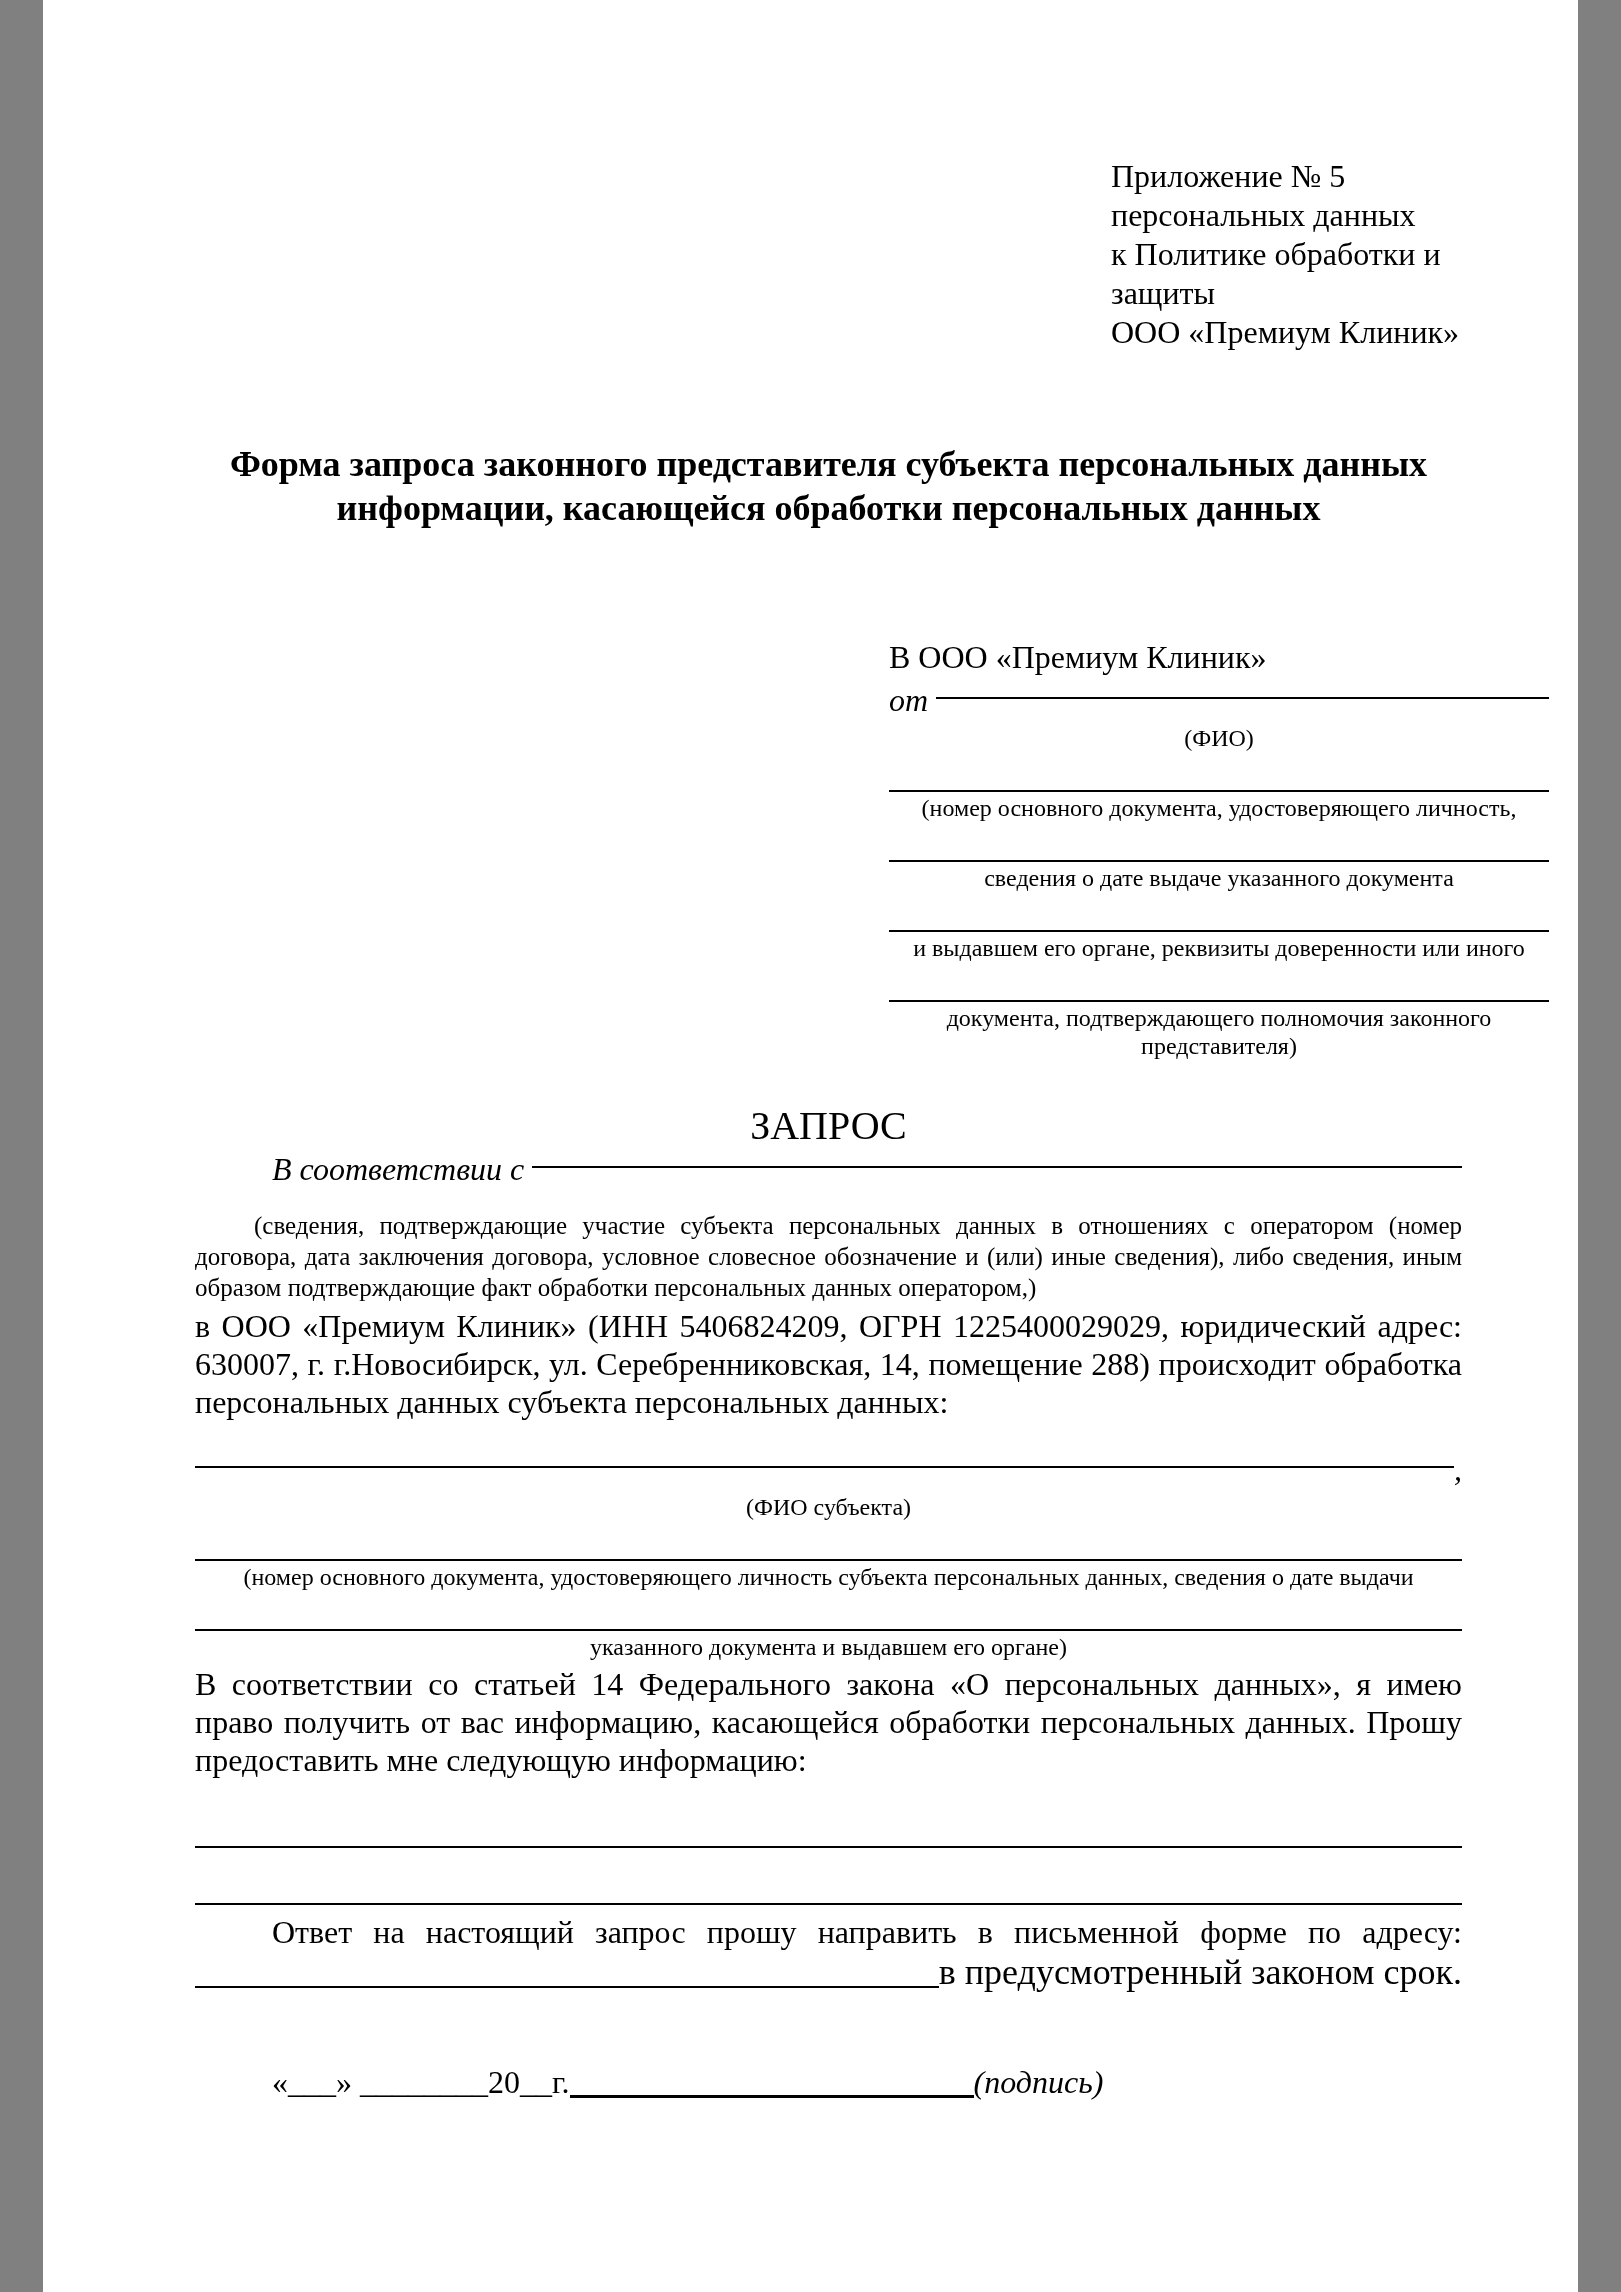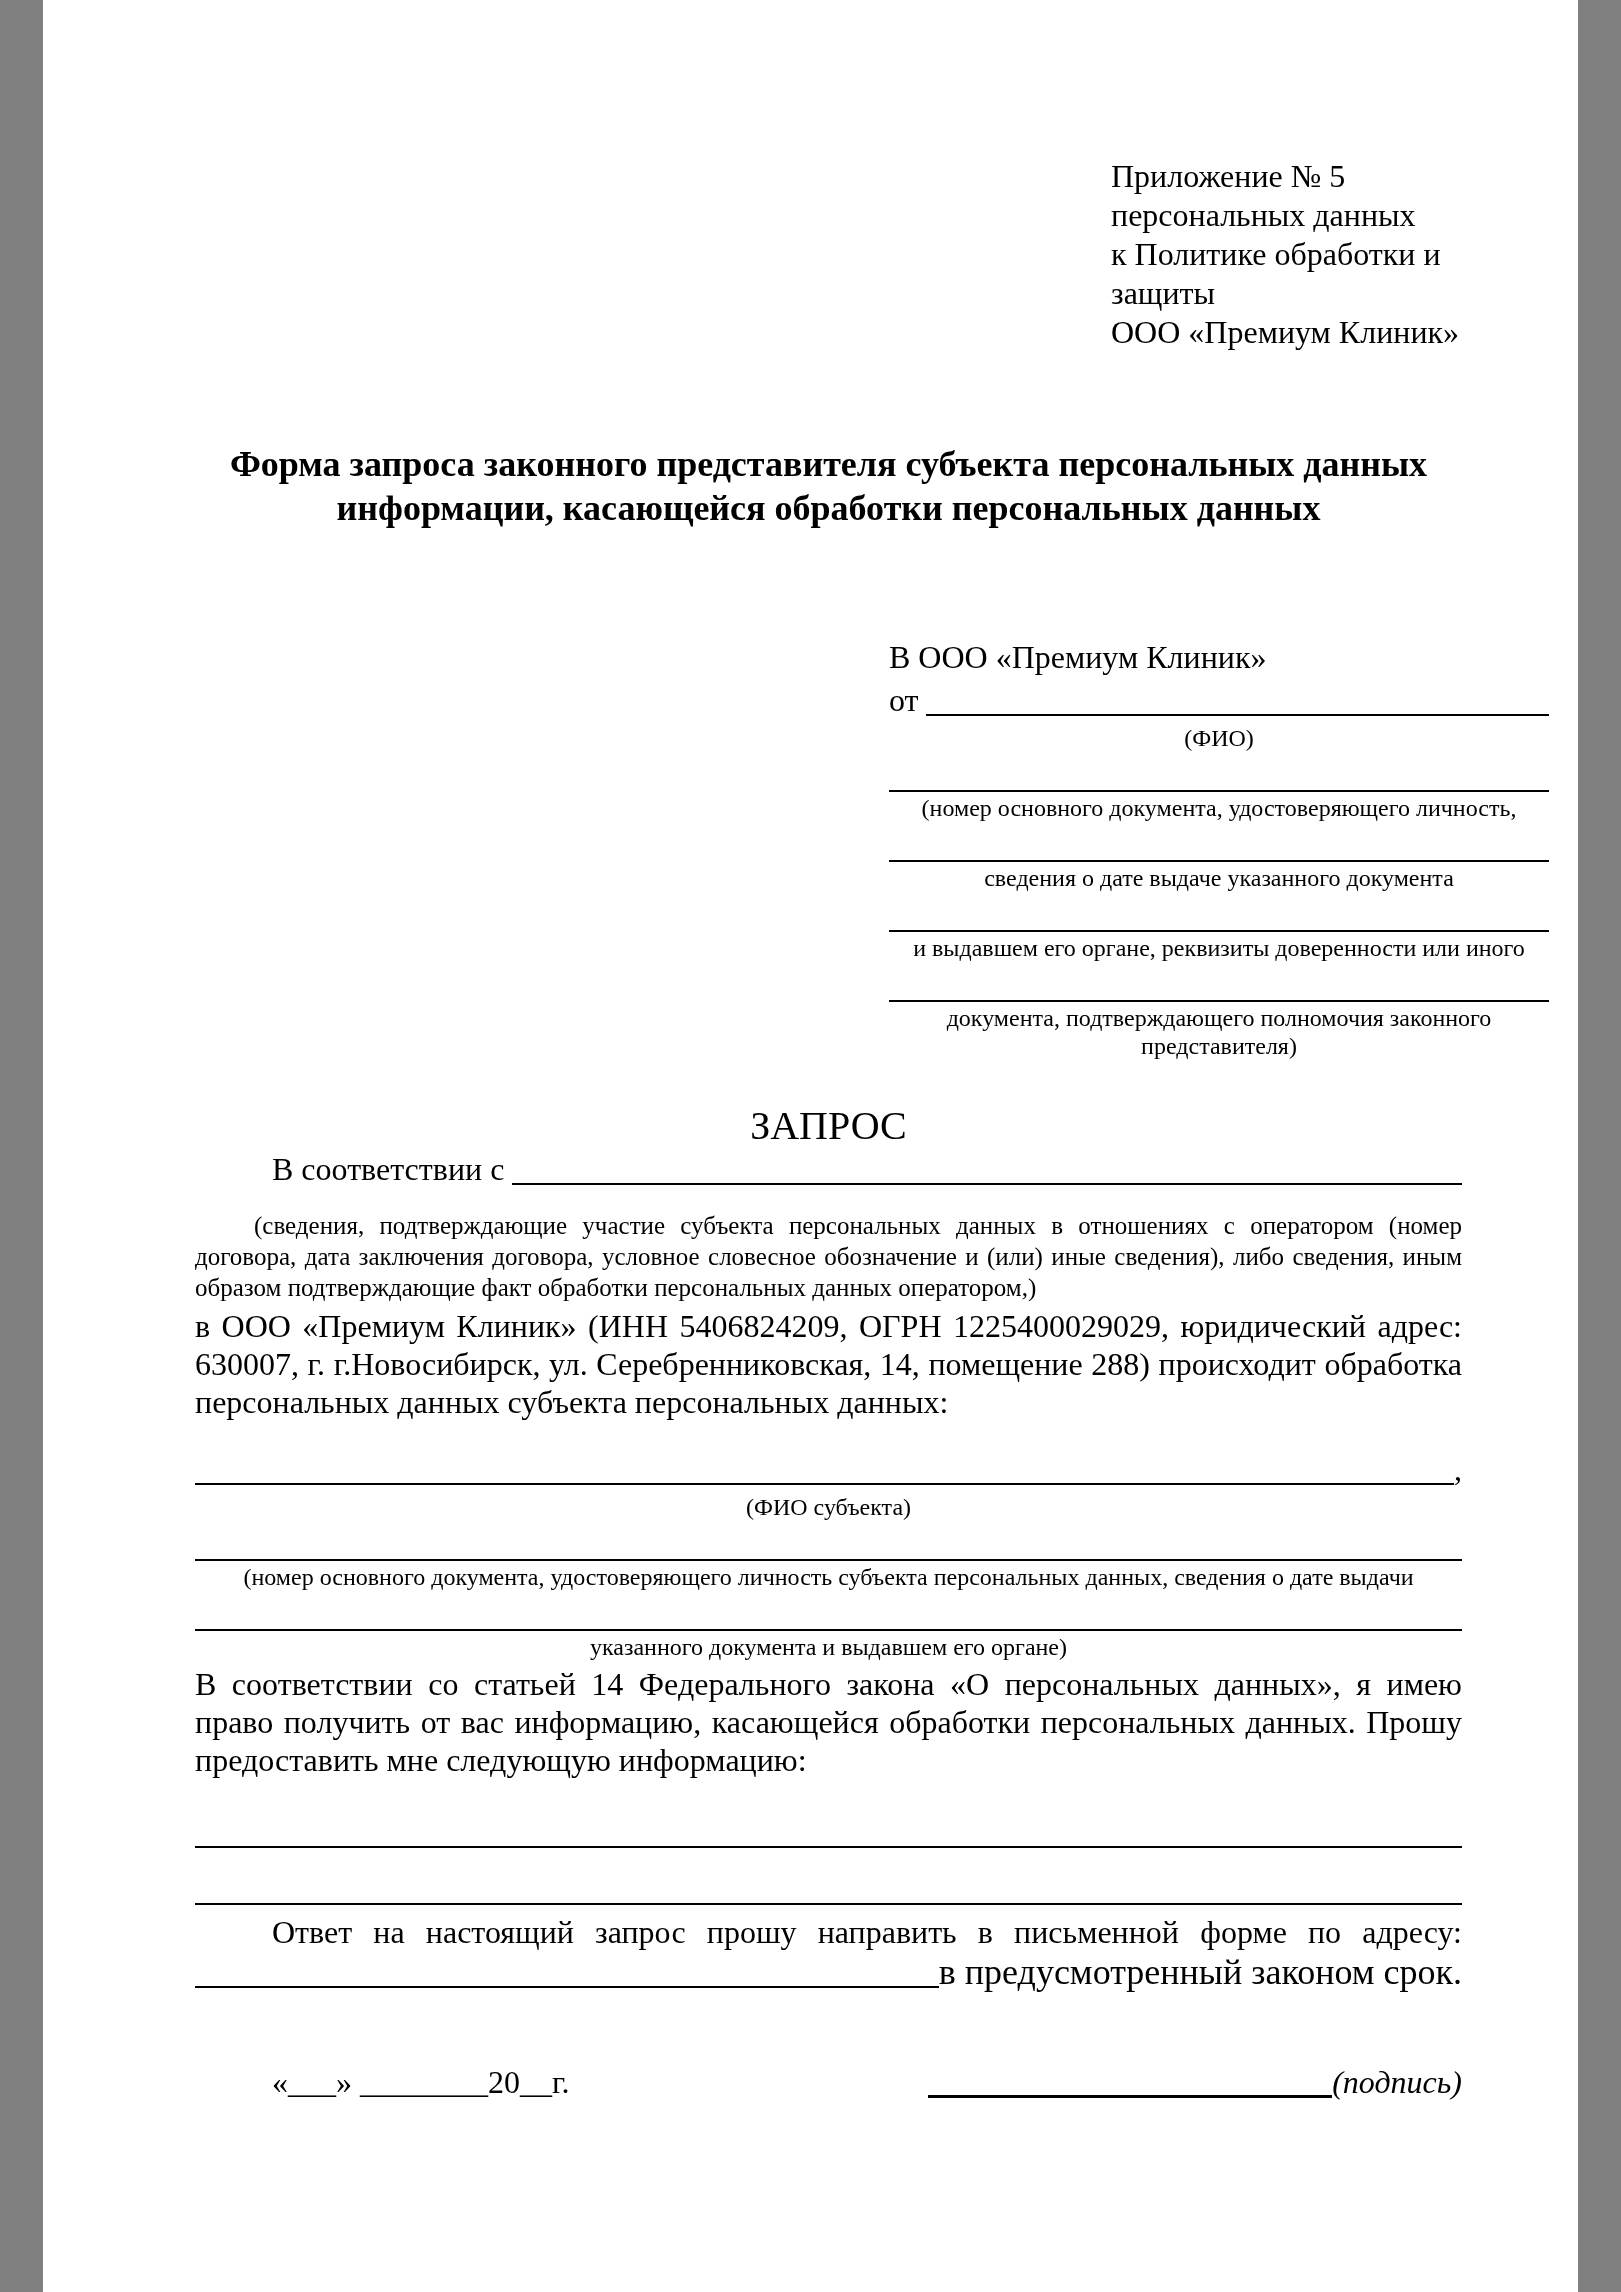--- a/index.html
+++ b/index.html
@@ -9,40 +9,40 @@
     position:relative;overflow:hidden;margin:0 auto;
   }
   .content{padding:157px 116px 0 152px;}
   
   .header-block{margin-left:916px;width:441px;font-size:32px;line-height:39px;}
   
   .doc-title{margin-top:90px;text-align:center;font-weight:bold;font-size:36px;line-height:44px;padding:0 9.8px;}
   
   .address-block{margin-top:106px;margin-left:694px;width:660px;}
   .addr-to{font-size:32px;line-height:43px;}
-  .hl-row{display:flex;align-items:flex-end;font-size:32px;line-height:43px;}
+  .hl-row{display:flex;align-items:center;font-size:32px;line-height:43px;font-style:italic;}
   .hl-row .fill{flex:1 1 auto;border-bottom:2.9px solid #000;margin-bottom:5.9px;margin-left:7.8px;}
   .cap{font-size:24px;line-height:28px;text-align:center;margin-top:2px;}
   .field{margin-top:0;}
   .field .line{height:38px;border-bottom:2.9px solid #000;}
   
   .zapros{margin-top:45px;text-align:center;font-size:40px;line-height:41px;}
   .accordance{margin-top:2px;padding-left:77px;}
   .small-para{font-size:25px;line-height:31px;text-align:justify;text-indent:59px;margin-top:19px;}
   .body-para{font-size:32px;line-height:38px;text-align:justify;margin-top:3.9px;}
   .comma-row{margin-top:27.4px;}
   .rule{border-bottom:2.9px solid #000;}
   .rule-a{height:67px;}
   .rule-b{height:55px;}
   .answer-para{font-size:32px;line-height:38px;text-align:justify;text-align-last:justify;text-indent:77px;margin-top:7.8px;}
   .tail-row{display:flex;align-items:flex-end;font-size:36px;line-height:43px;}
   .tail-row .fill{flex:1 1 auto;border-bottom:2.9px solid #000;margin-bottom:5.9px;}
   .tail-row .tail{white-space:nowrap;}
   
-  .bottom-row{margin-top:67px;display:flex;justify-content:space-between;align-items:flex-end;font-size:32px;line-height:43px;}
+  .bottom-row{margin-top:67px;display:flex;justify-content:flex-start;align-items:flex-end;font-size:32px;line-height:43px;}
   .date-part{padding-left:77px;white-space:nowrap;}
   .sig-part{display:flex;align-items:flex-end;}
   .sig-line{width:404px;border-bottom:3.9px solid #000;margin-bottom:5.9px;}
   .sig-cap{white-space:nowrap;font-style:italic;}
 </style>
 </head>
 <body>
 
 <div class="page">
   <div class="content">

